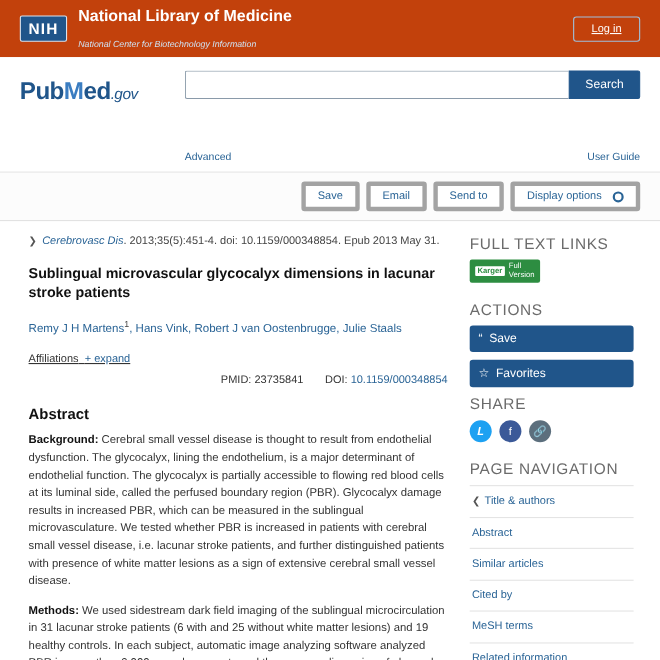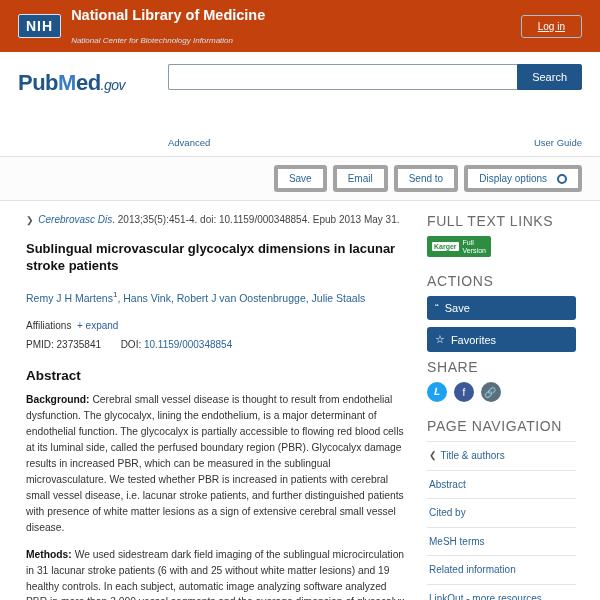--- a/index.html
+++ b/index.html
@@ -159,23 +159,24 @@
     font-size: 10.5px;
     color: #2a6496;
     line-height: 1.5;
     margin-bottom: 14px;
   }
   .authors sup { font-size: 8px; color: #444; }
   .affil {
     font-size: 10px;
     color: #333;
     margin-bottom: 8px;
+    text-decoration: underline;
   }
   .affil .expand { color: #2a6496; }
-  .ids { font-size: 10px; color: #333; margin-bottom: 18px; }
+  .ids { font-size: 10px; color: #333; margin-bottom: 18px; text-align: right; }
   .ids a { color: #2a6496; text-decoration: none; }
   .ids .sep { display: inline-block; width: 14px; }
 
   h2.sec {
     font-size: 13.5px;
     color: #111;
     margin: 0 0 9px 0;
   }
   .para {
     font-size: 10.3px;
@@ -369,19 +370,20 @@
       <span class="circ lk">🔗</span>
     </div>
 
     <div class="side-head">PAGE NAVIGATION</div>
     <ul class="nav-list">
       <li class="first">
         <span class="caret">❮</span>
         <span>Title &amp; authors</span>
       </li>
       <li>Abstract</li>
+      <li>Similar articles</li>
       <li>Cited by</li>
       <li>MeSH terms</li>
       <li>Related information</li>
       <li>LinkOut - more resources</li>
     </ul>
   </div>
 </div>
 
 </body></html>

